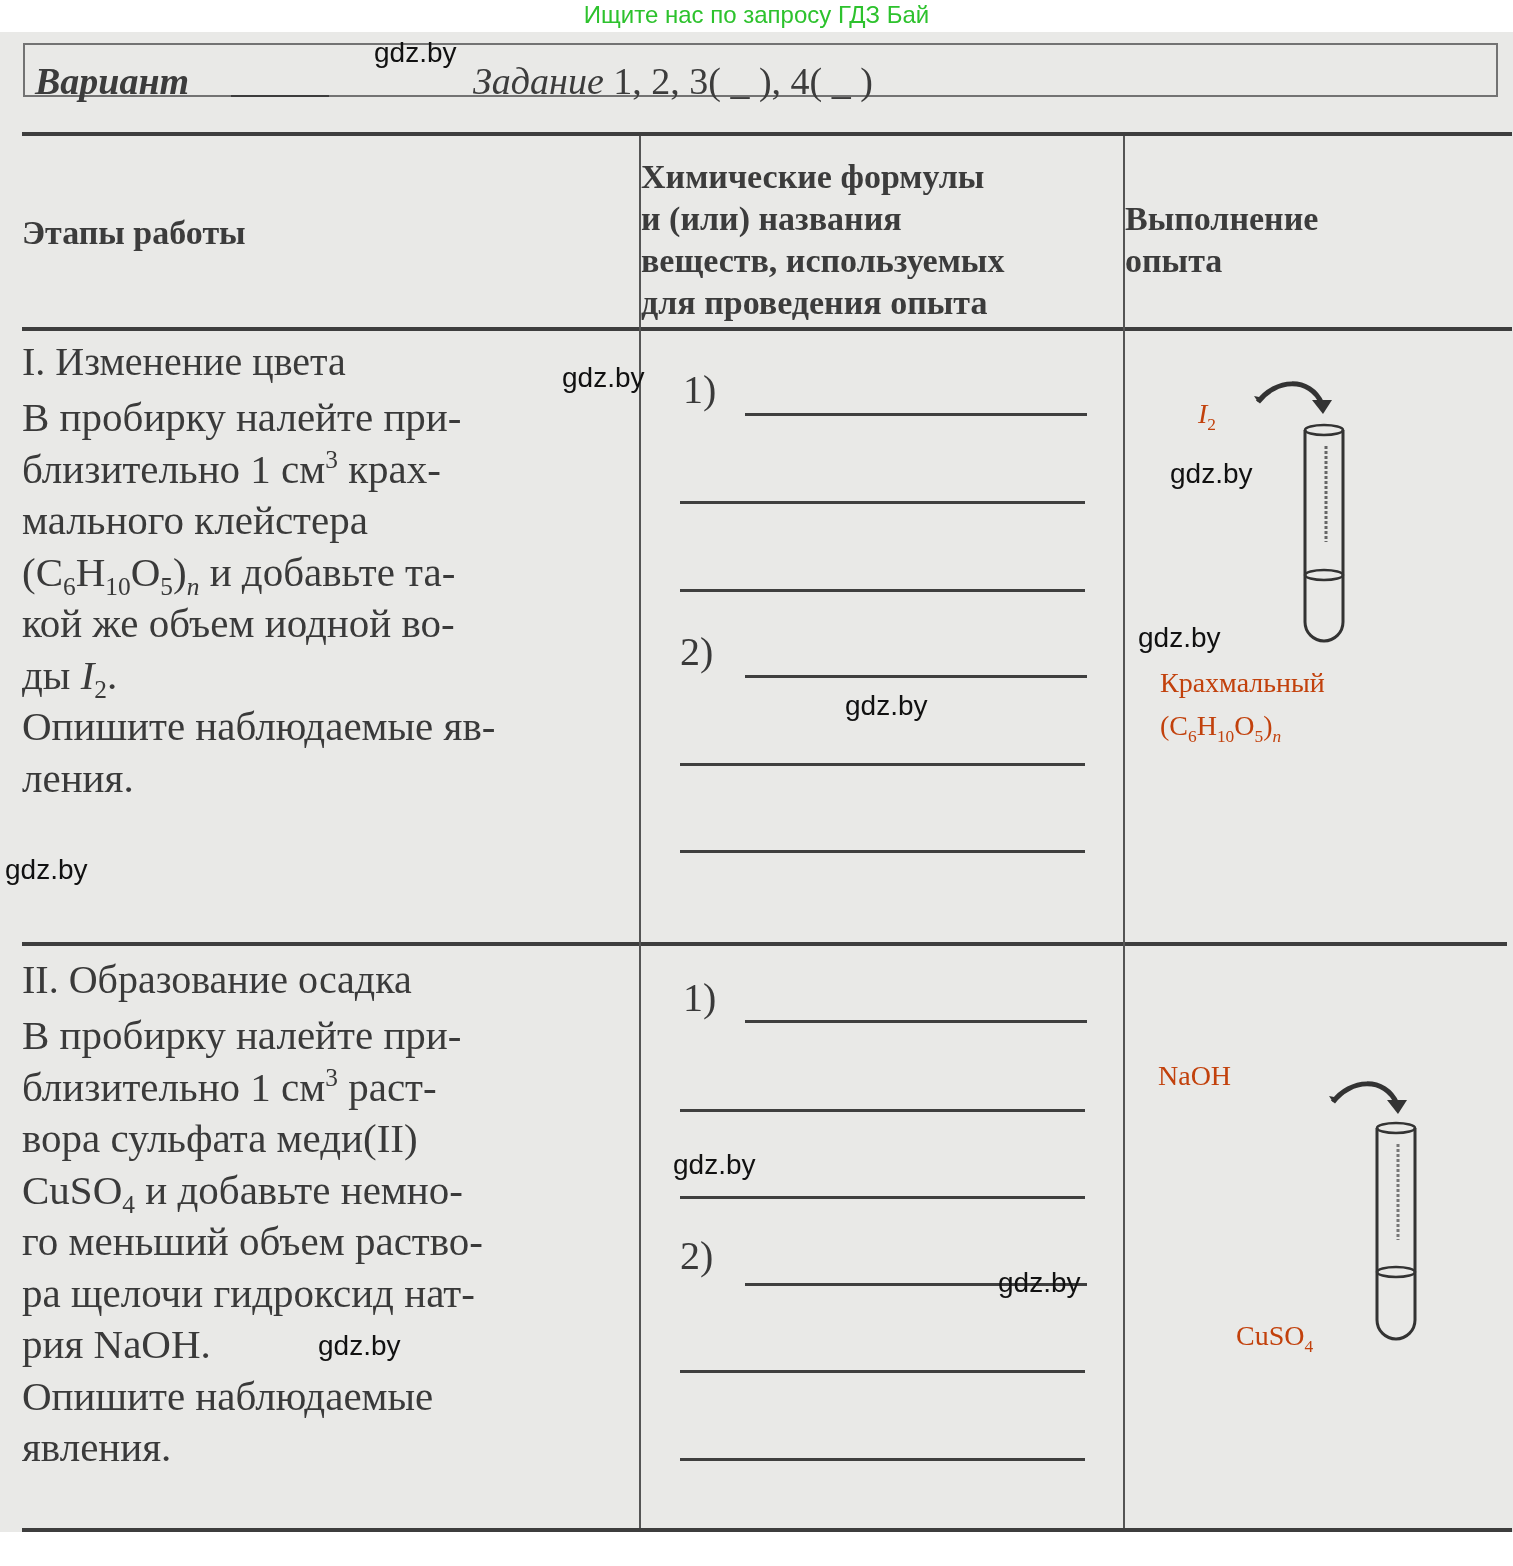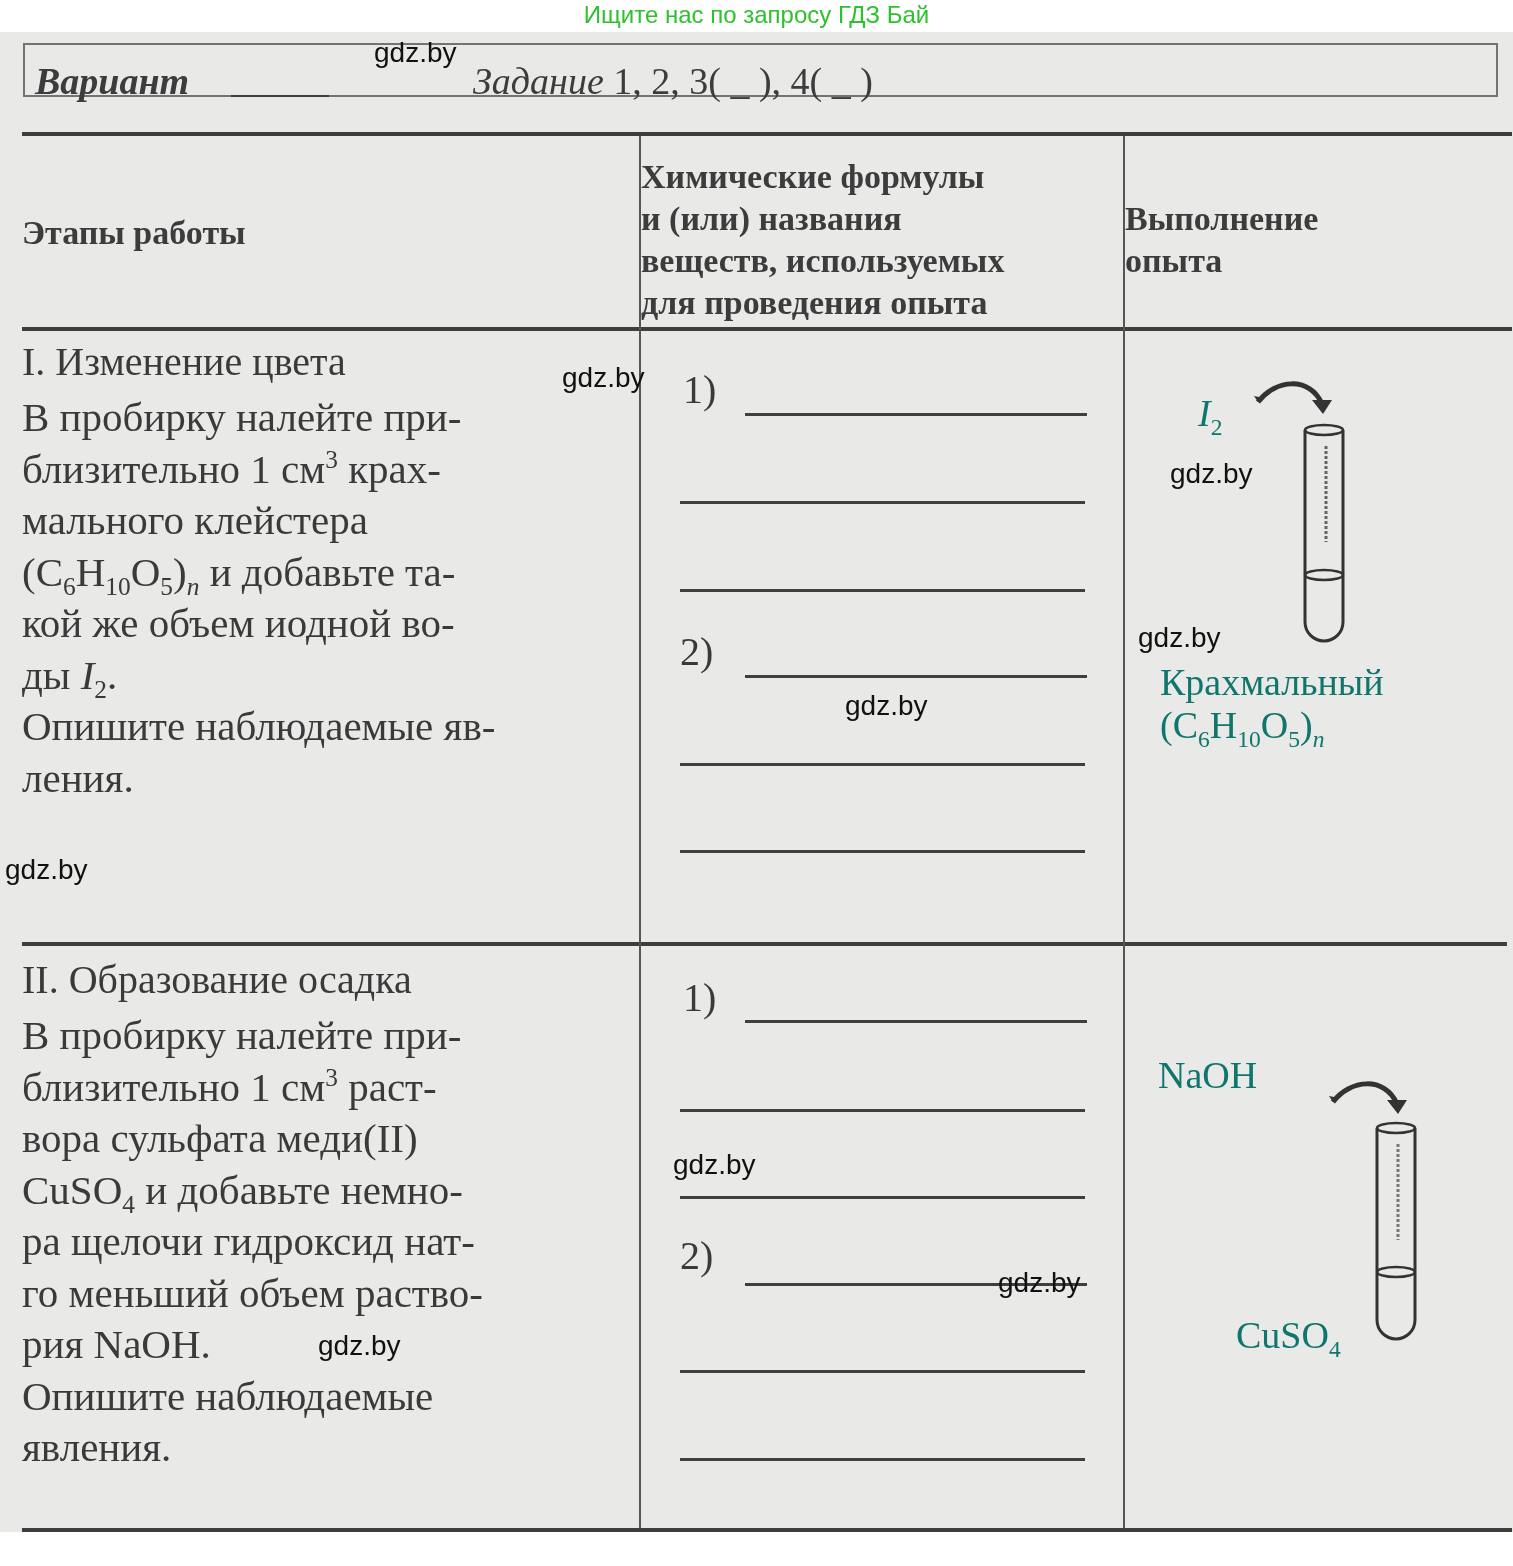--- a/index.html
+++ b/index.html
@@ -67,21 +67,21 @@
     .ital { font-style: italic; }
 
     .ans-num {
       position: absolute; font-size: 40px; color: #3a3a3a;
     }
     .ans-line {
       position: absolute; height: 3px; background: #3f3f3f;
     }
 
     .diagram-label {
-      position: absolute; font-size: 38px; line-height: 43px; color: #0f766e;
+      position: absolute; font-size: 28px; line-height: 43px; color: #c2410c;
       white-space: nowrap;
     }
 
     .wm {
       position: absolute; font-family: "Liberation Sans", "DejaVu Sans", sans-serif;
       font-size: 28px; color: #111; white-space: nowrap;
     }
   </style>
 </head>
 <body>
@@ -155,22 +155,22 @@
     <div>Крахмальный</div>
     <div><span>(C</span><sub>6</sub><span>H</span><sub>10</sub><span>O</span><sub>5</sub><span>)</span><sub class="ital">n</sub></div>
   </div>
 
   <div class="stage-title" style="top:924px;">II. Образование осадка</div>
   <div class="stage-text" style="top:978px;">
     <div>В пробирку налейте при-</div>
     <div><span>близительно 1 см</span><sup>3</sup><span> раст-</span></div>
     <div>вора сульфата меди(II)</div>
     <div><span>CuSO</span><sub>4</sub><span> и добавьте немно-</span></div>
+    <div>го меньший объем раство-</div>
     <div>ра щелочи гидроксид нат-</div>
-    <div>го меньший объем раство-</div>
     <div>рия NaOH.</div>
     <div>Опишите наблюдаемые</div>
     <div>явления.</div>
   </div>
 
   <span class="ans-num" style="left:683px; top:942px;">1)</span>
   <div class="ans-line" style="left:745px; top:988px; width:342px;"></div>
   <div class="ans-line" style="left:680px; top:1077px; width:405px;"></div>
   <div class="ans-line" style="left:680px; top:1164px; width:405px;"></div>
   <span class="ans-num" style="left:680px; top:1200px;">2)</span>

